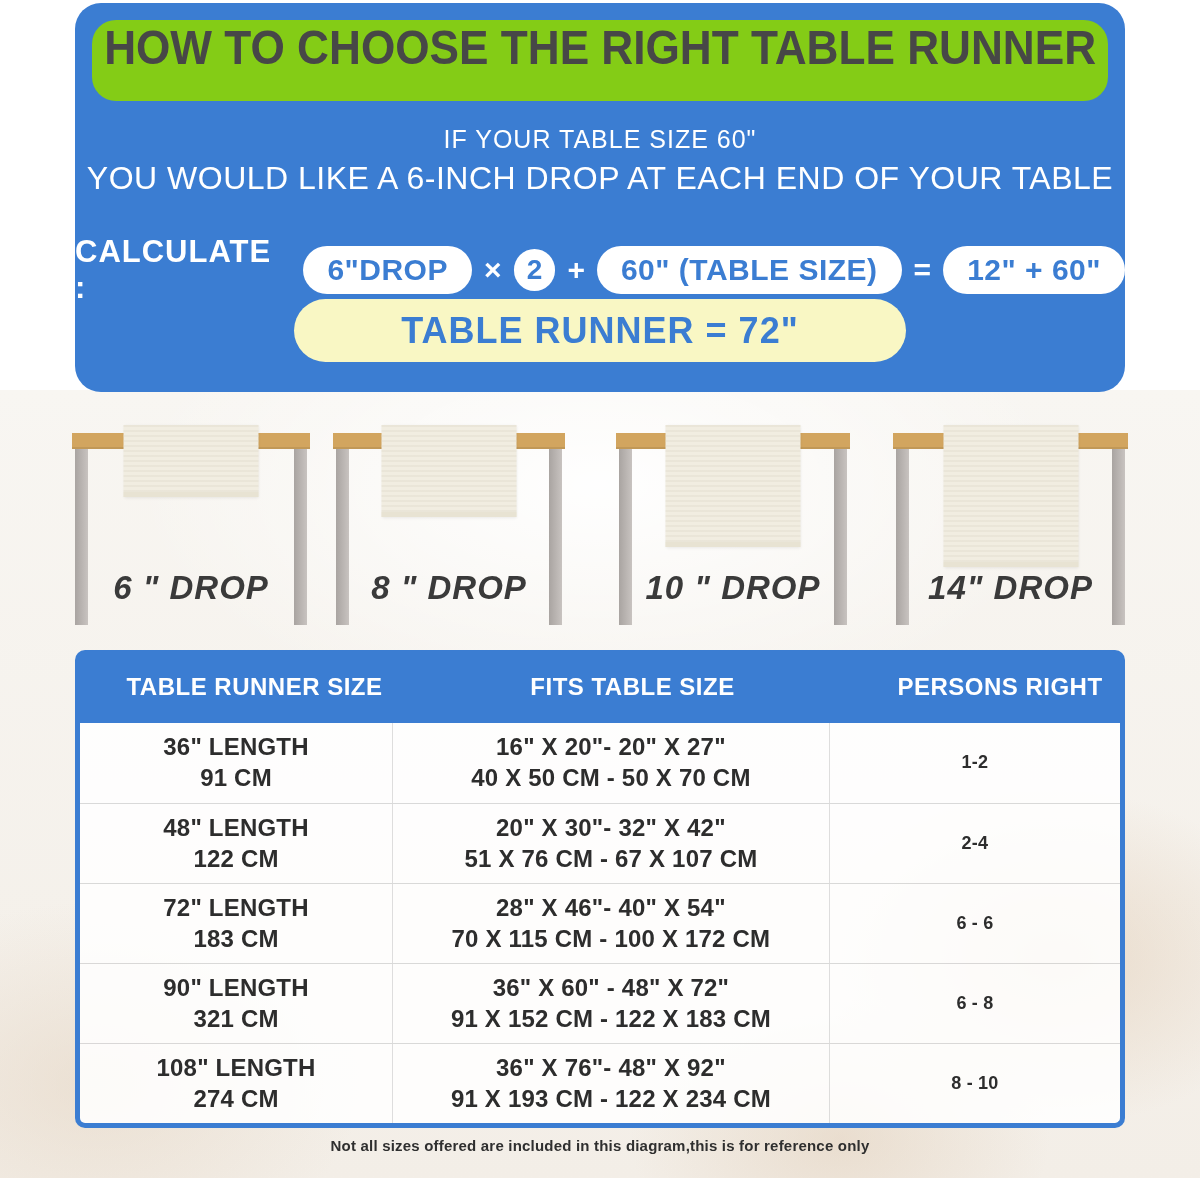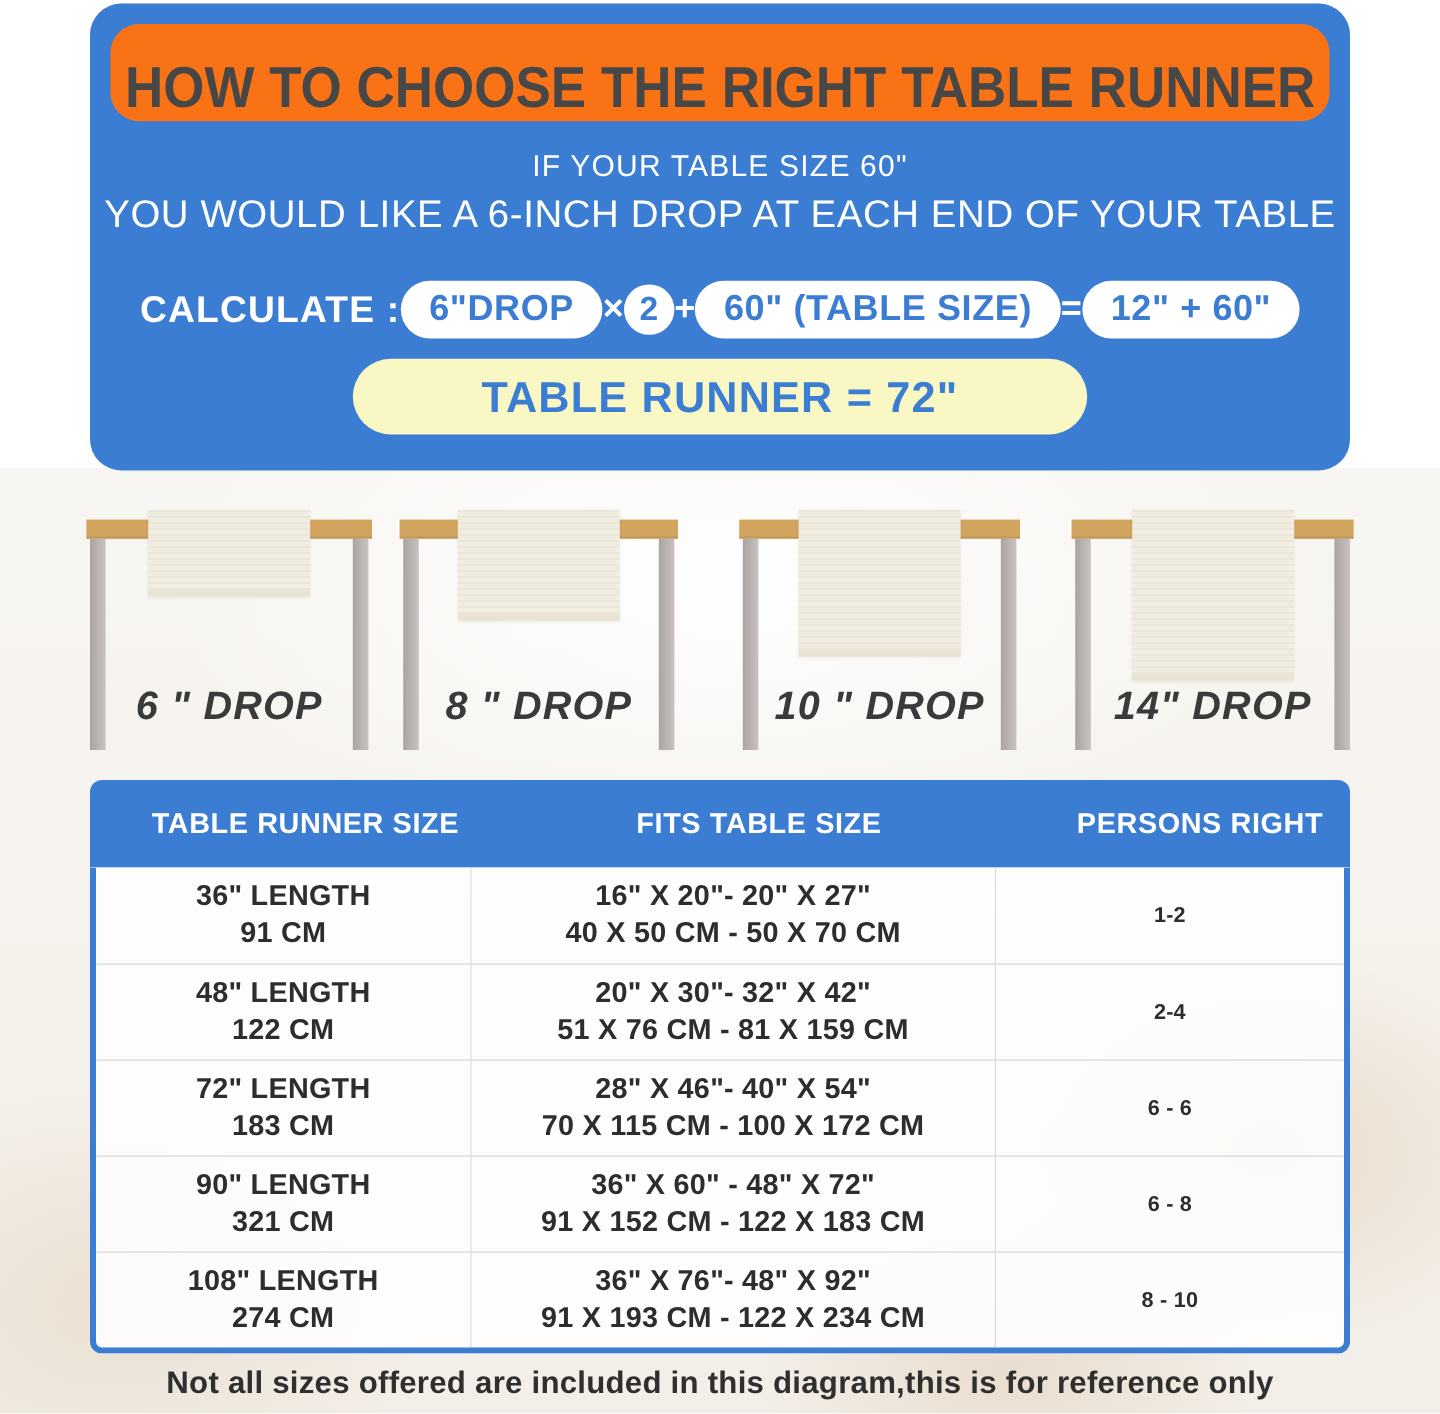--- a/index.html
+++ b/index.html
@@ -22,38 +22,38 @@
       linear-gradient(#f8f6f2, #f3eee7);
   }
 
   
   .banner {
     position:absolute; left:75px; top:3px; width:1050px; height:389px;
     background:#3b7dd2; border-radius:26px;
   }
   .title-box {
     position:absolute; left:17px; top:17px; width:1016px; height:81px;
-    background:#f97316; border-radius:24px;
-    display:flex; align-items:flex-end; justify-content:center;
+    background:#84cc16; border-radius:24px;
+    display:flex; align-items:flex-start; justify-content:center;
   }
   .title-text {
     font-size:48px; font-weight:bold; color:#474747;
     white-space:nowrap; transform:scaleX(0.92); letter-spacing:0px;
   }
   .sub1 {
     position:absolute; top:122px; left:0; width:100%; text-align:center;
     color:#ffffff; font-size:25px; letter-spacing:1px;
   }
   .sub2 {
     position:absolute; top:157px; left:0; width:100%; text-align:center;
     color:#ffffff; font-size:32px; letter-spacing:0.5px;
   }
   .calc-row {
     position:absolute; top:231px; left:0; width:100%;
-    display:flex; align-items:center; justify-content:center; 
+    display:flex; align-items:center; justify-content:center; gap:12px;
   }
   .calc-label { color:#ffffff; font-size:31px; font-weight:bold; letter-spacing:1px; }
   .pill {
     background:#ffffff; border-radius:26px; height:48px;
     display:flex; align-items:center; padding:0 24px;
     color:#3b7dd2; font-size:30px; font-weight:bold; letter-spacing:0.5px;
     white-space:nowrap;
   }
   .op { color:#ffffff; font-size:30px; font-weight:bold; }
   .circle {
@@ -122,21 +122,21 @@
   .cell {
     display:flex; flex-direction:column; align-items:center; justify-content:center;
     color:#2d2d2d; font-weight:bold; font-size:24px; line-height:1.28;
     letter-spacing:0.2px;
   }
   .cell.c2, .cell.c3 { border-left:1px solid rgba(150,150,150,0.3); }
   .cell.c3 { font-size:18px; }
 
   .footnote {
     position:absolute; top:1137px; left:0; width:1200px; text-align:center;
-    font-size:26px; font-weight:bold; color:#2f2f2f; letter-spacing:0.2px;
+    font-size:15px; font-weight:bold; color:#2f2f2f; letter-spacing:0.2px;
   }
 </style>
 </head>
 <body>
 
 <div class="photo-band"></div>
 
 <div class="banner">
   <div class="title-box">
     <div class="title-text">HOW TO CHOOSE THE RIGHT TABLE RUNNER</div>
@@ -214,21 +214,21 @@
       <div class="cell c3 w3">1-2</div>
     </div>
 
     <div class="trow">
       <div class="cell c1 w1">
         <span>48" LENGTH</span>
         <span>122 CM</span>
       </div>
       <div class="cell c2 w2">
         <span>20" X 30"- 32" X 42"</span>
-        <span>51 X 76 CM - 81 X 159 CM</span>
+        <span>51 X 76 CM - 67 X 107 CM</span>
       </div>
       <div class="cell c3 w3">2-4</div>
     </div>
 
     <div class="trow">
       <div class="cell c1 w1">
         <span>72" LENGTH</span>
         <span>183 CM</span>
       </div>
       <div class="cell c2 w2">

